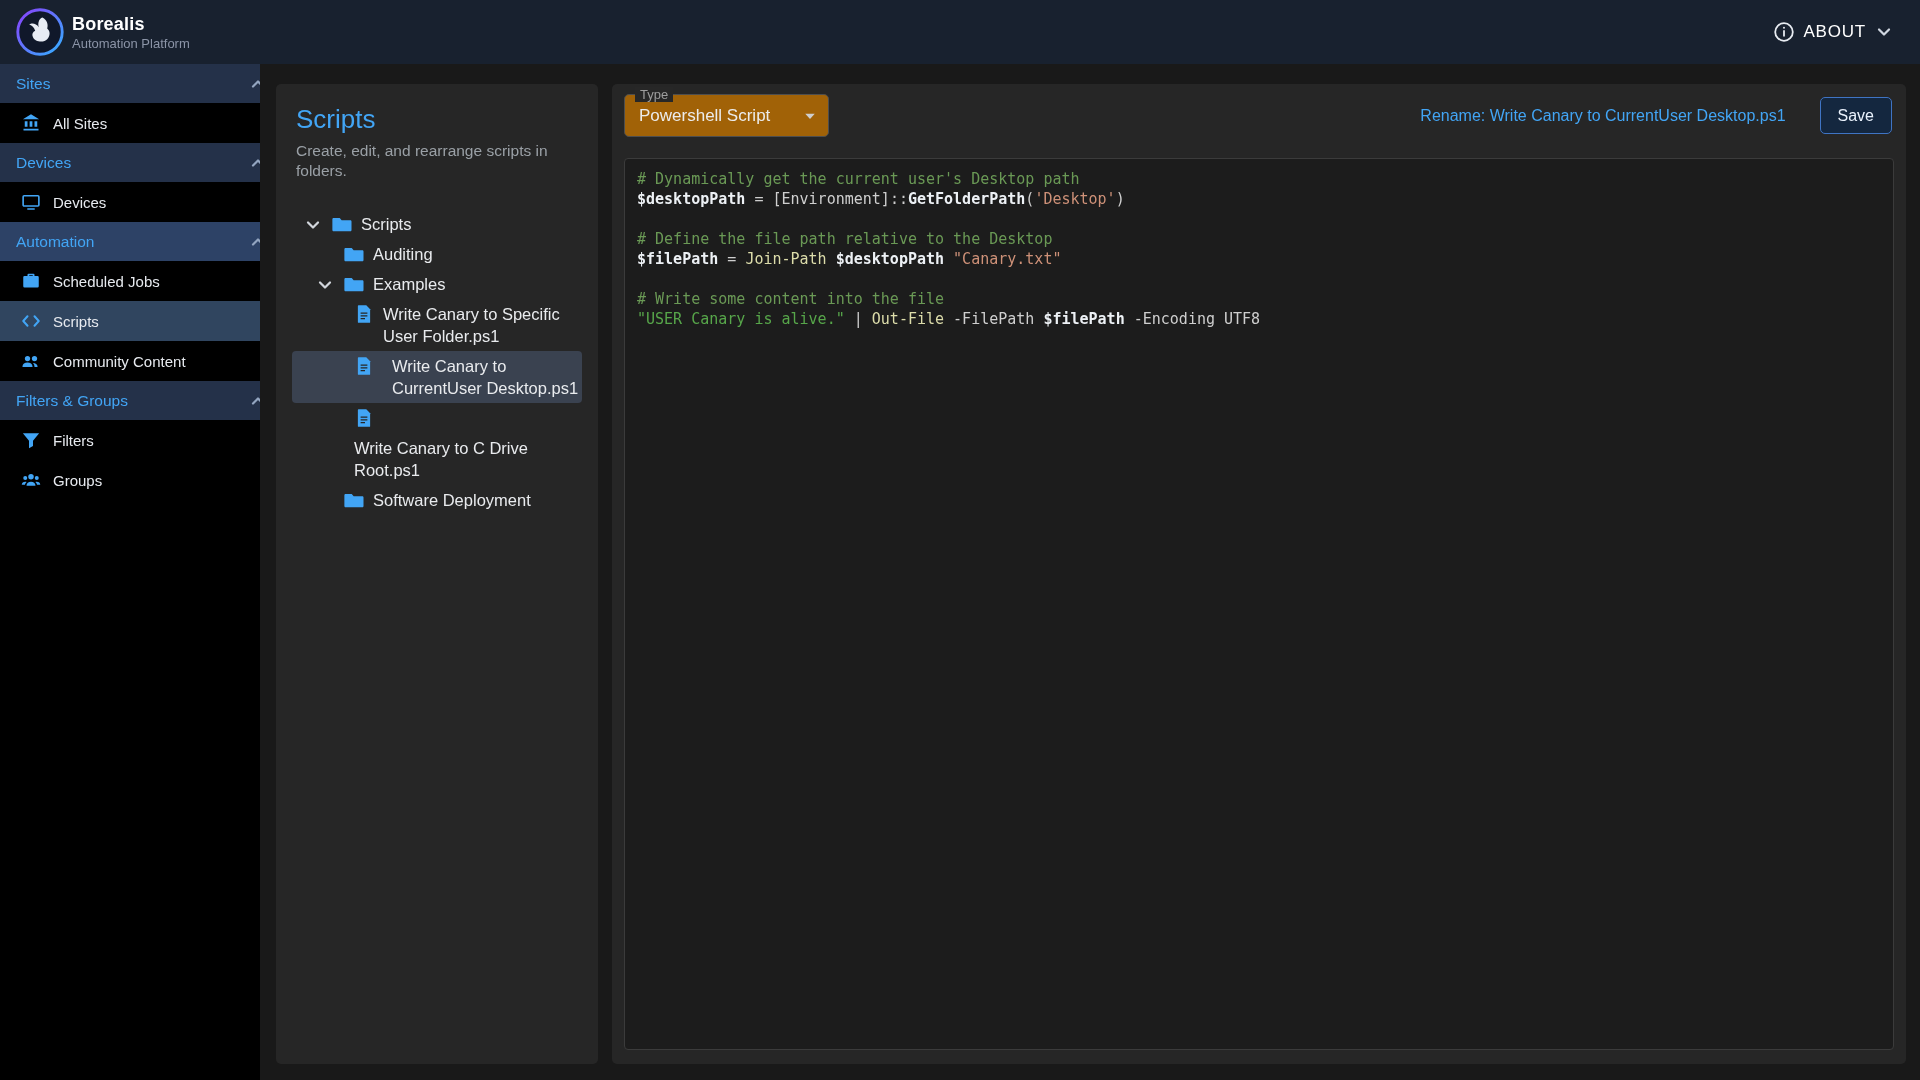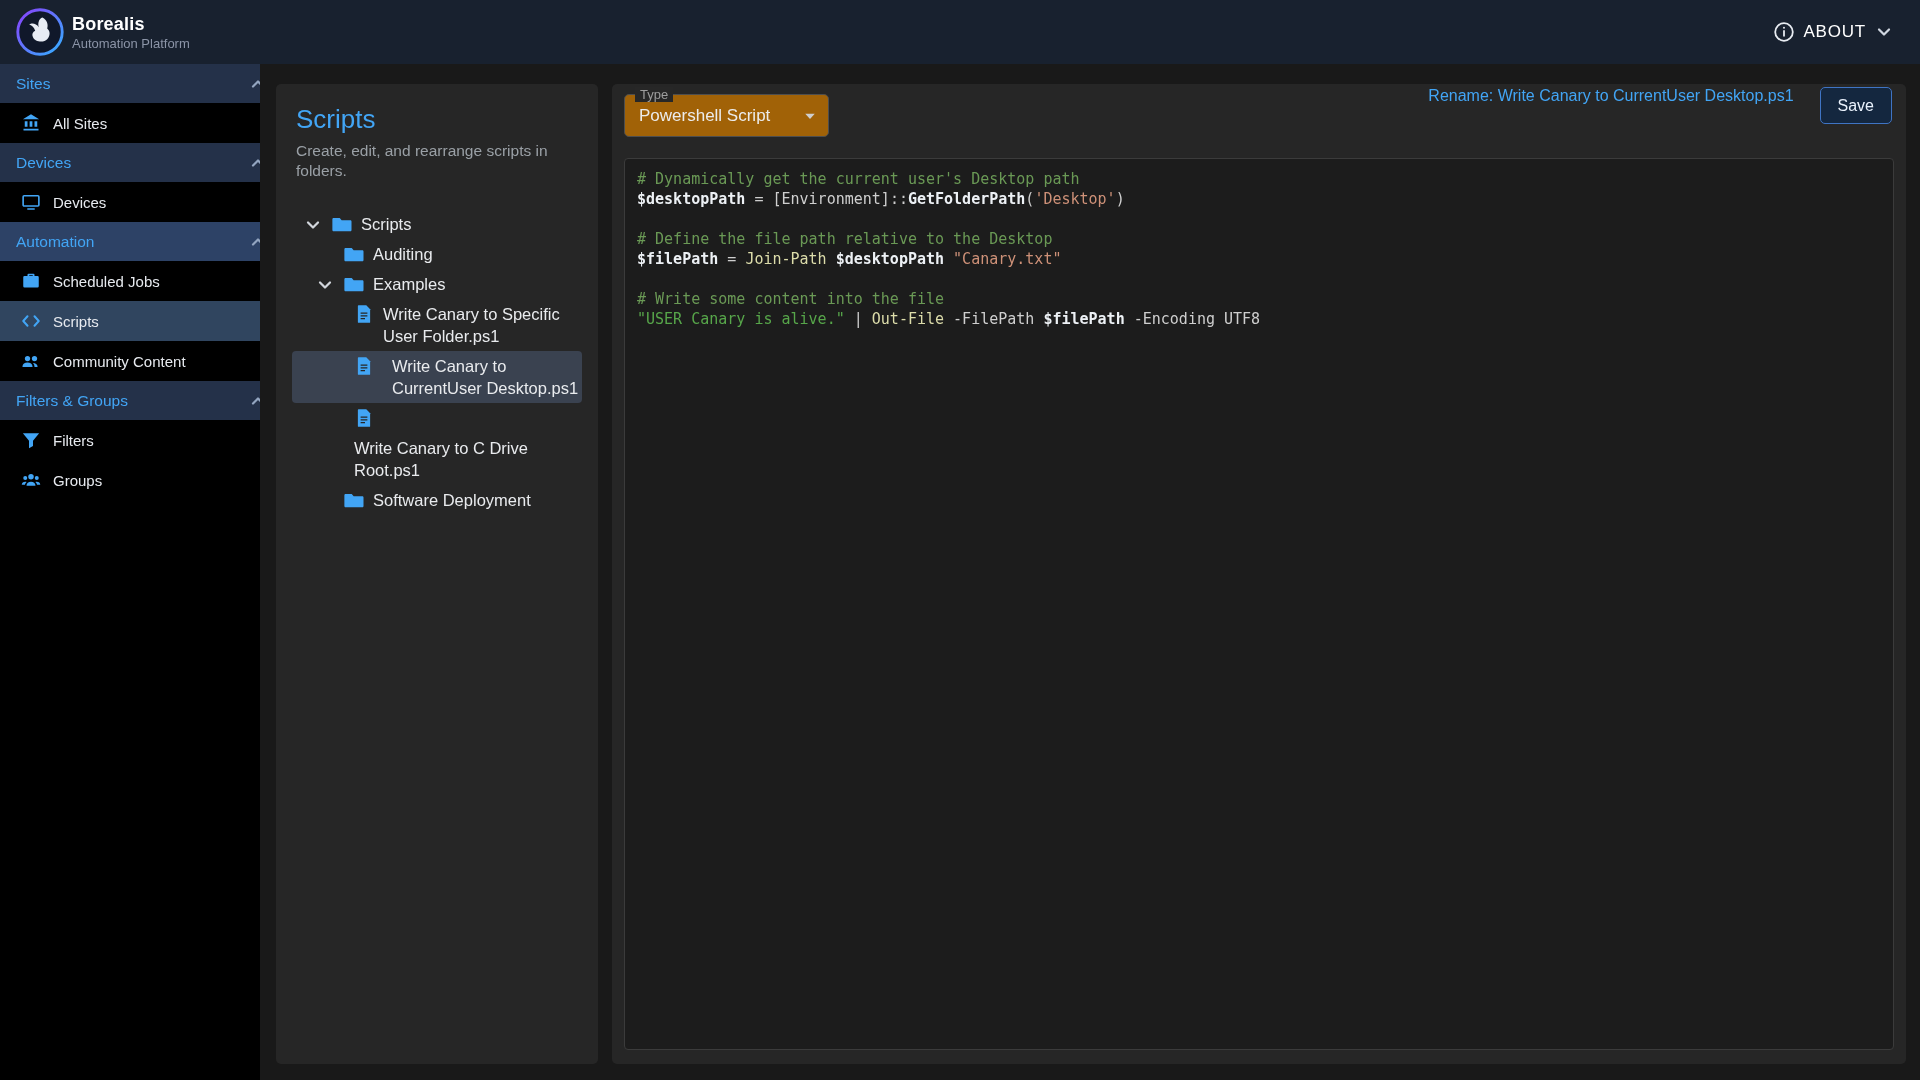--- a/index.html
+++ b/index.html
@@ -36,21 +36,21 @@
   .t-chev{width:20px;height:20px;color:#d2d6dc;flex:0 0 auto;margin-top:2px}
   .t-spacer{width:20px;flex:0 0 auto}
   .t-ico{width:20px;height:20px;color:#42a5f5;flex:0 0 auto;margin-top:1px}
   .t-label{color:#e9ebee;font-size:16.5px;line-height:22px;max-width:190px}
 
   .editor-panel{left:352px;top:20px;width:1294px;height:980px}
   .type-select{position:absolute;left:12px;top:10px;width:205px;height:43px;border:1px solid #4e4e4e;border-radius:5px;background:#a16207;cursor:pointer}
   .type-label{position:absolute;top:-8px;left:10px;font-size:13px;color:#9e9e9e;background:#272727;padding:0 5px;line-height:15px}
   .type-value{position:absolute;left:14px;top:0;line-height:41px;color:#ececec;font-size:17px}
   .type-caret{position:absolute;right:8px;top:11px;width:20px;height:20px;color:#cfcfcf}
-  .hdr-right{position:absolute;right:14px;top:3px;display:flex;gap:26px}
+  .hdr-right{position:absolute;right:14px;top:13px;display:flex;align-items:center;gap:34px}
   .rename{color:#42a5f5;font-size:16px;cursor:pointer;text-decoration:none;white-space:nowrap}
   .save-btn{height:37px;padding:0 17px;border:1px solid #3f74c4;border-radius:5px;background:#14273f;color:#eaf2fd;font-size:16px;font-family:inherit;cursor:pointer}
 
   .code-box{position:absolute;left:12px;top:74px;width:1270px;height:892px;background:#1c1c1c;border:1px solid #3b3b3b;border-radius:4px;padding:10px 12px;overflow:auto;font-family:"DejaVu Sans Mono","Liberation Mono",monospace;font-size:15px;line-height:20px;white-space:pre;cursor:text}
   .code-line{min-height:20px}
   .tok-comment{color:#6a9955}
   .tok-plain{color:#cfcfcf}
   .tok-variable{color:#edf1f5;font-weight:bold}
   .tok-method{color:#edf1f5;font-weight:bold}
   .tok-cmdlet{color:#dcdcaa}

